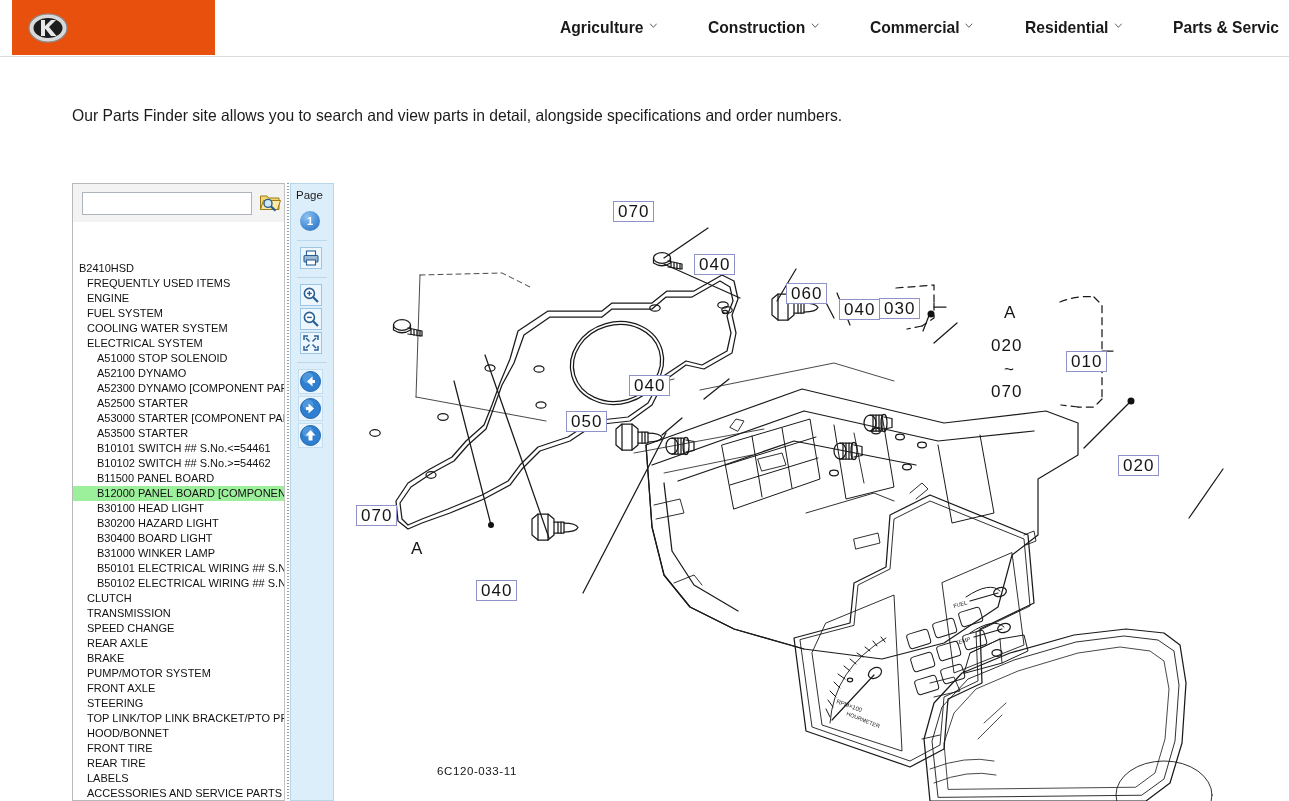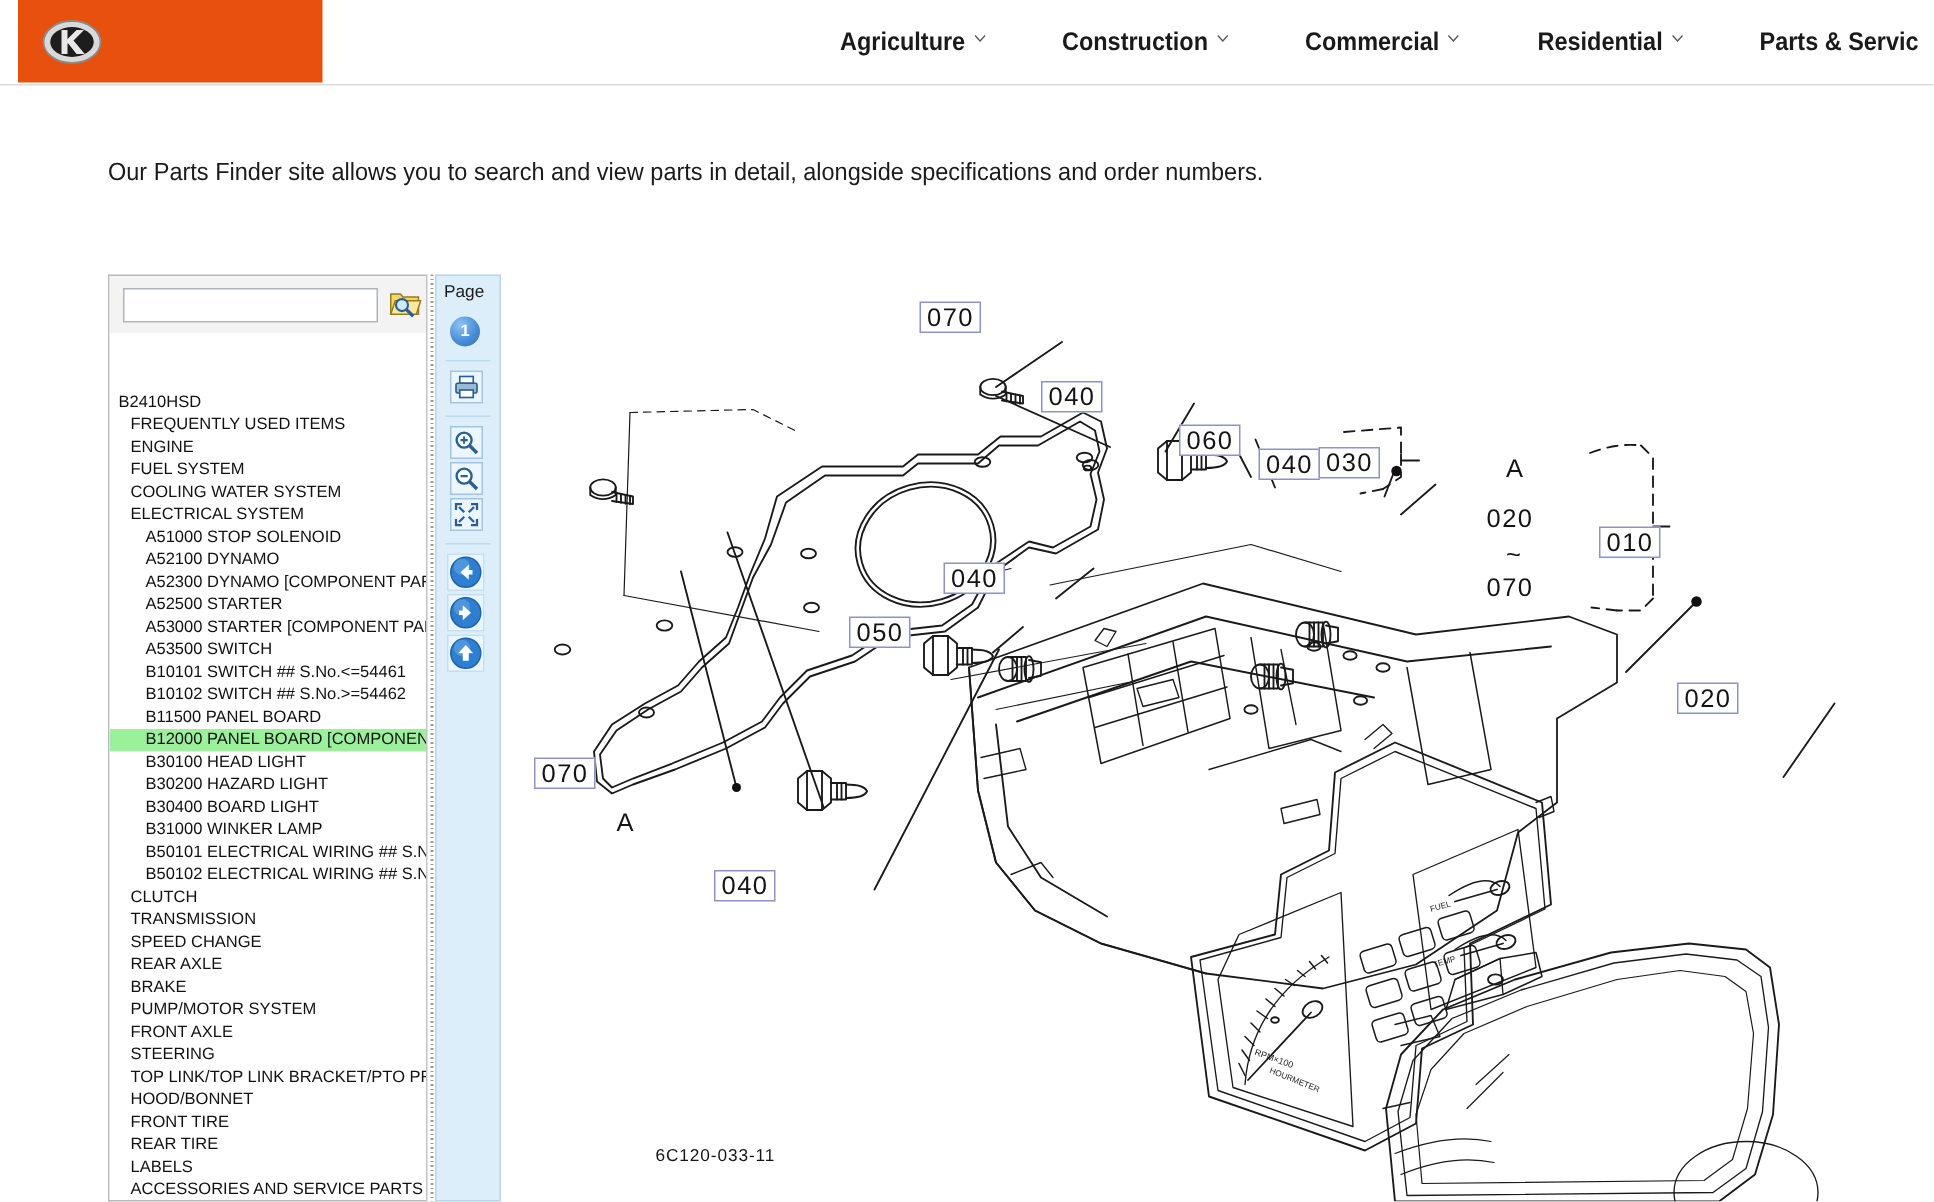--- a/index.html
+++ b/index.html
@@ -204,21 +204,21 @@
         <div class="tree-node lvl1">FREQUENTLY USED ITEMS</div>
         <div class="tree-node lvl1">ENGINE</div>
         <div class="tree-node lvl1">FUEL SYSTEM</div>
         <div class="tree-node lvl1">COOLING WATER SYSTEM</div>
         <div class="tree-node lvl1">ELECTRICAL SYSTEM</div>
         <div class="tree-node lvl2">A51000 STOP SOLENOID</div>
         <div class="tree-node lvl2">A52100 DYNAMO</div>
         <div class="tree-node lvl2">A52300 DYNAMO [COMPONENT PART</div>
         <div class="tree-node lvl2">A52500 STARTER</div>
         <div class="tree-node lvl2">A53000 STARTER [COMPONENT PART</div>
-        <div class="tree-node lvl2">A53500 SWITCH</div>
+        <div class="tree-node lvl2">A53500 STARTER</div>
         <div class="tree-node lvl2">B10101 SWITCH ## S.No.&lt;=54461</div>
         <div class="tree-node lvl2">B10102 SWITCH ## S.No.&gt;=54462</div>
         <div class="tree-node lvl2">B11500 PANEL BOARD</div>
         <div class="tree-node lvl2 sel">B12000 PANEL BOARD [COMPONENT</div>
         <div class="tree-node lvl2">B30100 HEAD LIGHT</div>
         <div class="tree-node lvl2">B30200 HAZARD LIGHT</div>
         <div class="tree-node lvl2">B30400 BOARD LIGHT</div>
         <div class="tree-node lvl2">B31000 WINKER LAMP</div>
         <div class="tree-node lvl2">B50101 ELECTRICAL WIRING ## S.No.</div>
         <div class="tree-node lvl2">B50102 ELECTRICAL WIRING ## S.No.</div>

